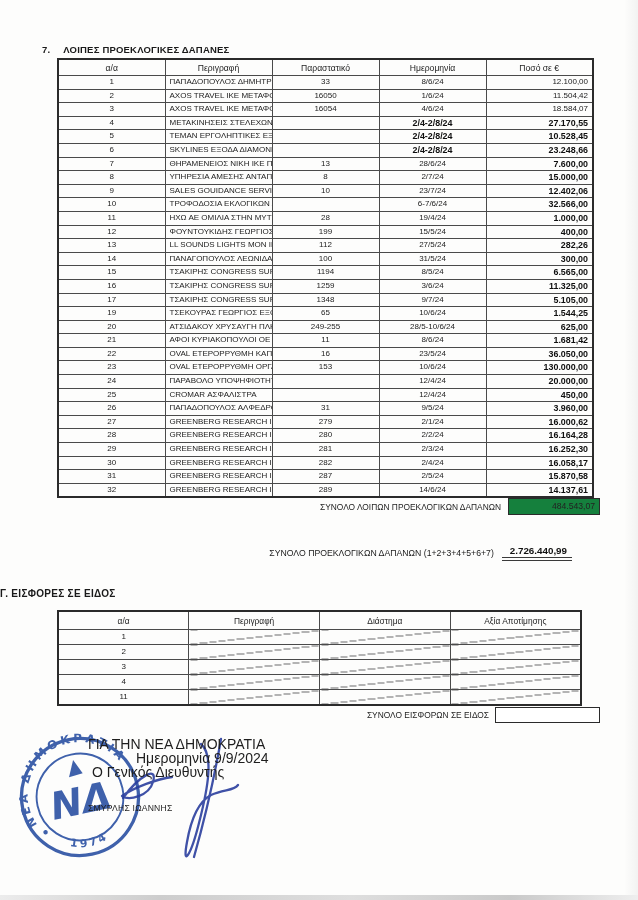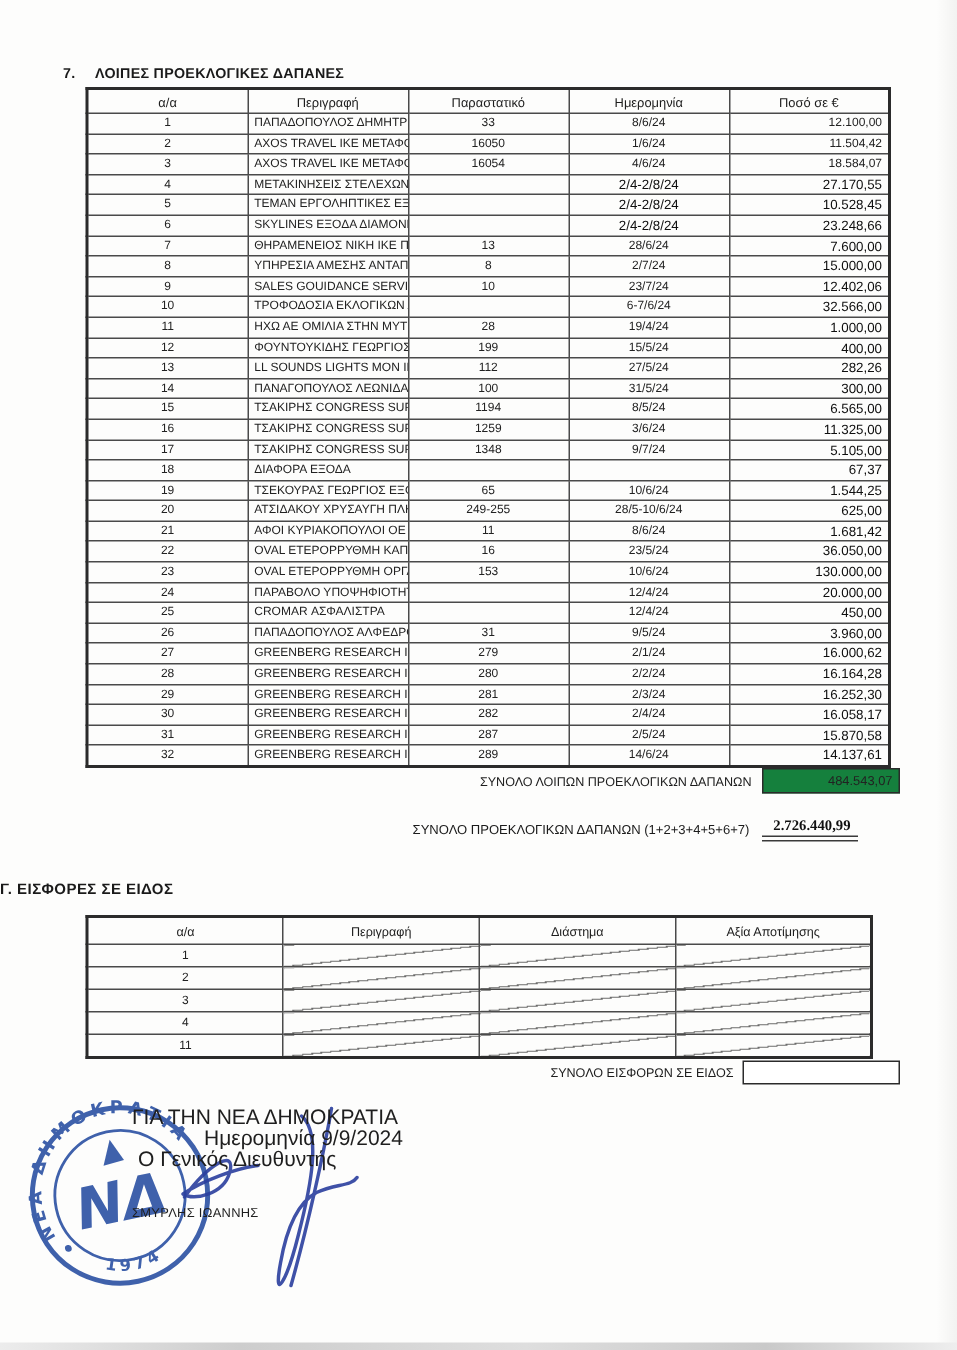--- a/index.html
+++ b/index.html
@@ -22,33 +22,33 @@
   table{border-collapse:collapse; table-layout:fixed;}
   .t1{width:537px; border:2px solid #2b2b2b;}
   .t1 th,.t1 td{border:1px solid #4a4a4a; overflow:hidden; white-space:nowrap;}
   .t1 th{height:15px; font-size:8.6px; font-weight:400; color:#1d1d1d; padding:0 2px;}
   .t1 td{height:12.6px; line-height:12.6px; font-size:8px; padding:0;}
   .t1 td.c0{text-align:center; width:28px;}
   .t1 td.c1{padding-left:4px; width:297px;}
   .t1 td.c2{text-align:center; width:78px;}
   .t1 td.c3{text-align:center; width:67px;}
   .t1 td.c4{text-align:right; padding-right:4px; width:67px;}
-  .t1 td.amt-big, .t1 td.date-big{font-size:8.9px; color:#0f0f0f;}
+  .t1 td.amt-big, .t1 td.date-big{font-size:8.9px; color:#0f0f0f;font-weight:bold;}
 
   .t1-footer{display:flex; justify-content:flex-end; align-items:center; width:543px; height:17px;}
   .t1-footer .lbl{font-size:8.4px; color:#1d1d1d; padding-right:7px;}
   .t1-footer .box{width:86px; height:15px; border:1.8px solid #2b2b2b;
     font-size:8.6px; text-align:right; line-height:15px; padding-right:4px; box-sizing:content-box; background:#15803d;}
 
   
   .grand-total{position:absolute; top:545px; left:160px; width:412px;
     display:flex; justify-content:flex-end; align-items:center; gap:8px;}
   .grand-total .lbl{font-size:8.7px; color:#1b1b1b;}
   .grand-total .val{font-size:9.8px; font-weight:700; color:#111;
-    border-bottom:4px double #3a3a3a; padding:0 5px 1px 8px;font-family:Liberation Serif, serif;}
+    border-bottom:4px double #3a3a3a; padding:0 5px 1px 8px;}
 
   
   .secC-title{position:absolute; top:588px; left:0; width:612px; 
     font-size:10px; font-weight:700; color:#1a1a1a; letter-spacing:.3px;}
   .t2-wrap{position:absolute; left:57px; top:610px; width:543px;}
   .t2{width:525px; border:2px solid #2b2b2b;}
   .t2 th,.t2 td{border:1px solid #4a4a4a; overflow:hidden;}
   .t2 th{height:15px; font-size:8.4px; font-weight:400; color:#1d1d1d;}
   .t2 td{height:12px; line-height:12px; font-size:8px;}
   .t2 td.c0{text-align:center; width:23px;}
@@ -201,27 +201,20 @@
             <td class="c2">1259</td>
             <td class="c3">3/6/24</td>
             <td class="c4 amt-big">11.325,00</td>
           </tr>
           <tr>
             <td class="c0">17</td>
             <td class="c1">ΤΣΑΚΙΡΗΣ CONGRESS SUPPORT ΕΕ  ΑΠΟΜΑΓΝΗΤΟΦΩΝΗΣΗ ΟΜΙΛ</td>
             <td class="c2">1348</td>
             <td class="c3">9/7/24</td>
             <td class="c4 amt-big">5.105,00</td>
-          </tr>
-          <tr>
-            <td class="c0">18</td>
-            <td class="c1">ΔΙΑΦΟΡΑ ΕΞΟΔΑ</td>
-            <td class="c2"></td>
-            <td class="c3"></td>
-            <td class="c4 amt-big">67,37</td>
           </tr>
           <tr>
             <td class="c0">19</td>
             <td class="c1">ΤΣΕΚΟΥΡΑΣ ΓΕΩΡΓΙΟΣ ΕΞΟΔΑ ΚΥΛΕΙΚΙΟΥ</td>
             <td class="c2">65</td>
             <td class="c3">10/6/24</td>
             <td class="c4 amt-big">1.544,25</td>
           </tr>
           <tr>
             <td class="c0">20</td>

